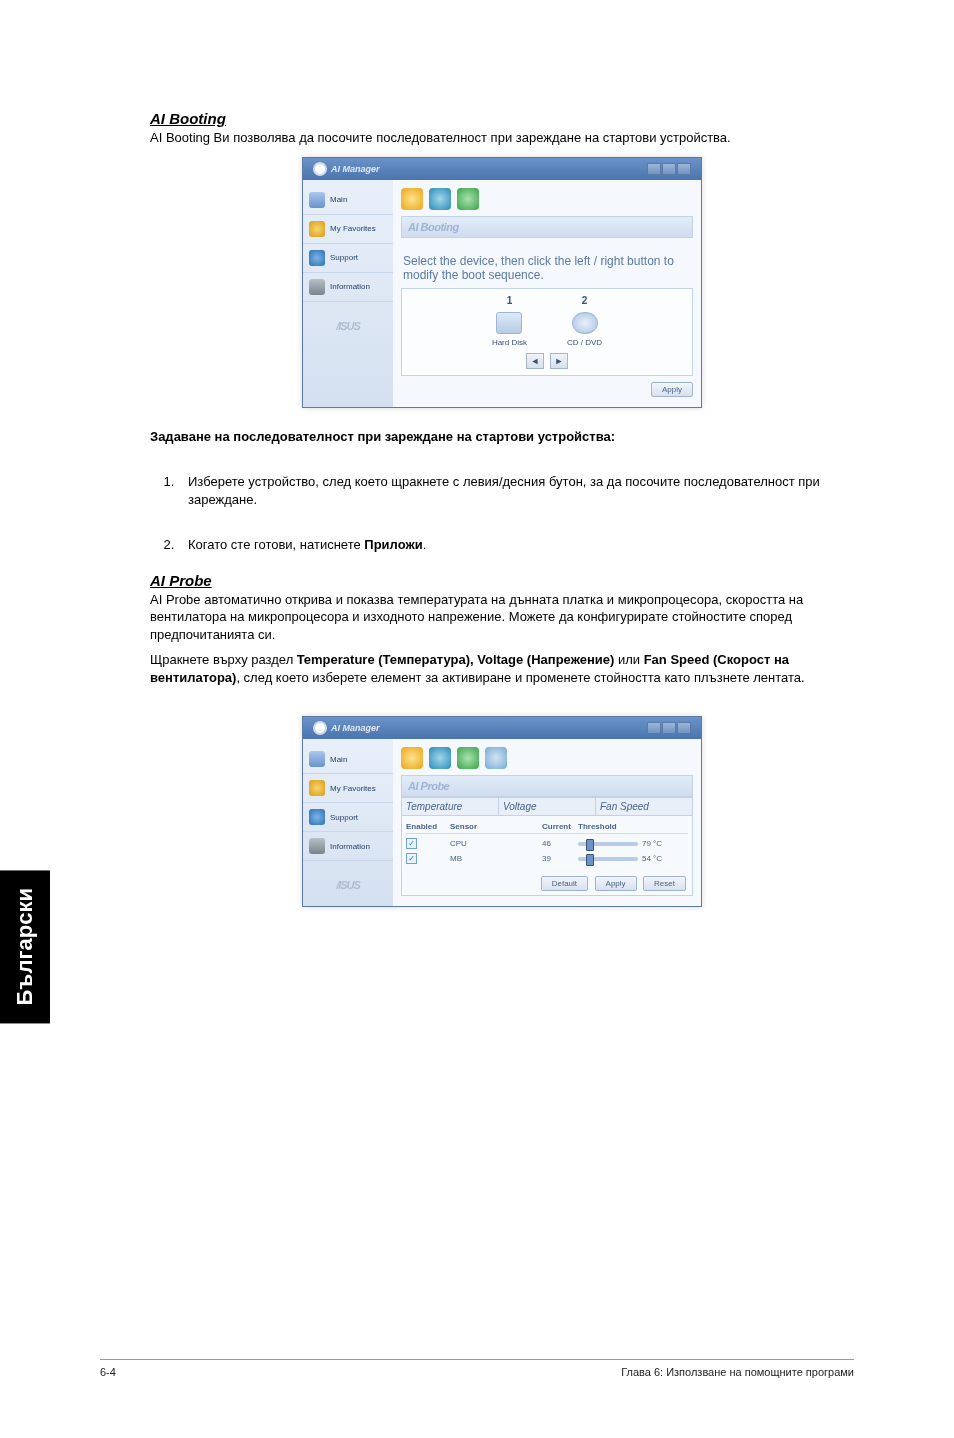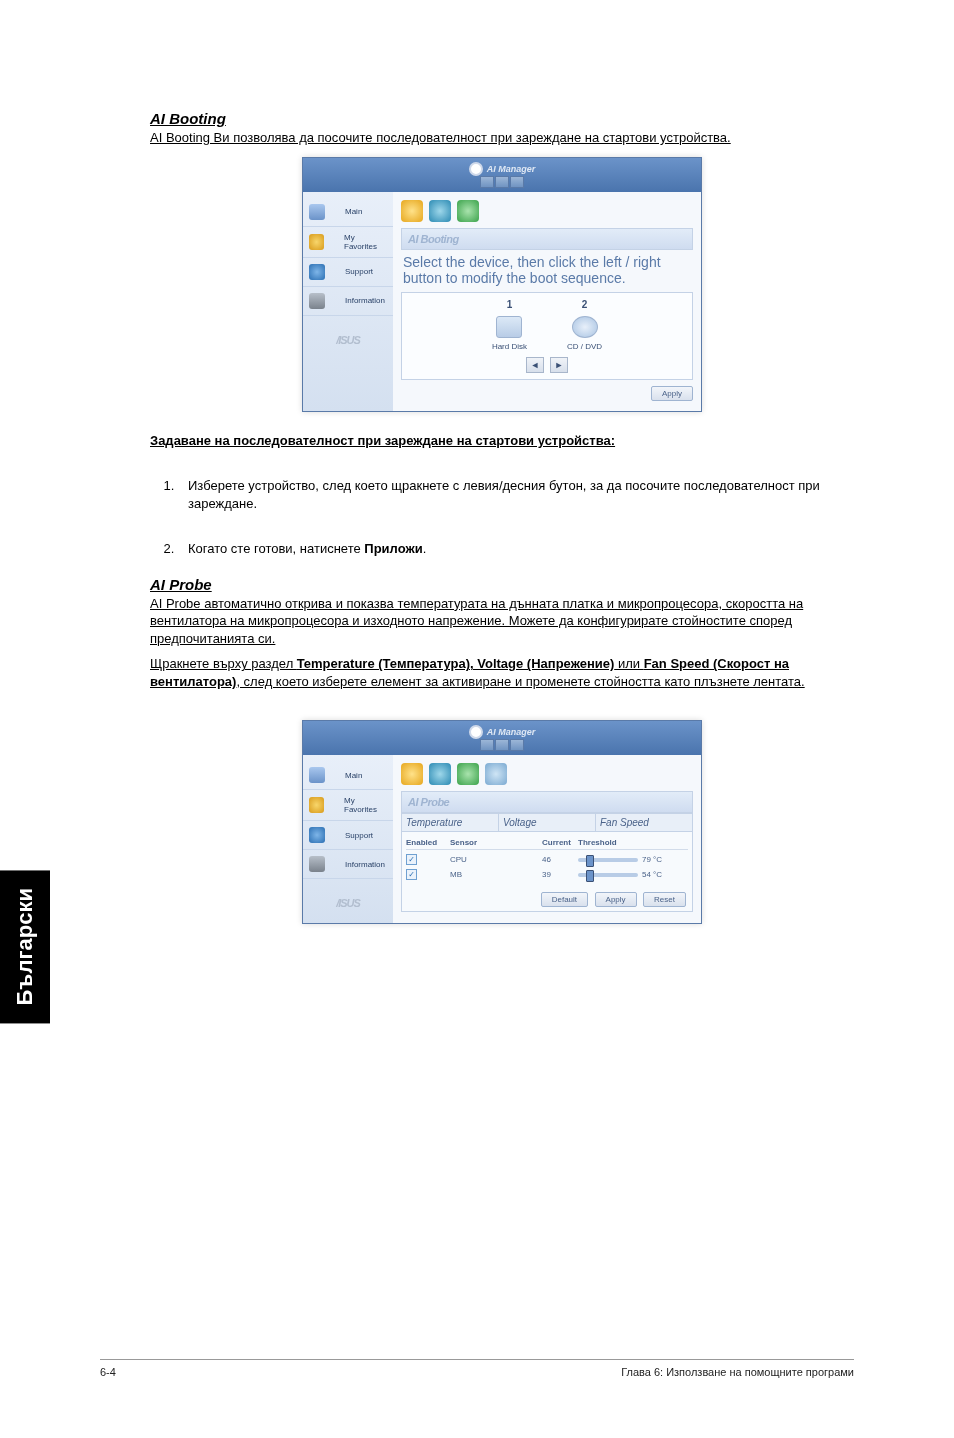--- a/index.html
+++ b/index.html
@@ -28,21 +28,21 @@
     padding: 18px 12px;
     transform: rotate(180deg);
   }
   h3.section-title {
     font-style: italic;
     text-decoration: underline;
     font-size: 15px;
     font-weight: bold;
     margin-bottom: 2px;
   }
-  p { margin-bottom: 8px; line-height: 1.35; text-decoration: underline; }
+  p { margin-bottom: 8px; line-height: 1.35; }
   .bold { font-weight: bold; }
   ol { margin: 8px 0 18px 28px; }
   ol li { padding-left: 10px; margin-bottom: 8px; line-height: 1.35; margin-top: 28px; }
   .sub-header {
     font-weight: bold;
     margin: 10px 0 17px 0;
   }
   .footer {
     position: absolute;
     bottom: 60px;
@@ -62,27 +62,26 @@
     width: 400px;
     border: 1px solid #5a7aa8;
     background: #eef3fb;
     font-size: 9px;
     color: #3a5075;
     box-shadow: 0 0 6px rgba(0,0,0,0.15);
   }
   .mock-titlebar {
     background: linear-gradient(#6b93c9, #4a74ad);
     color: #dfe8f4;
-    padding: 4px 23px;
+    padding: 4px 10px;
     display: flex;
     align-items: center;
     justify-content: space-between;
     font-weight: bold;
     font-style: italic;
-    flex-direction: column;
   }
   .mock-title-left { display: flex; align-items: center; gap: 4px; }
   .mock-title-icon {
     width: 14px; height: 14px;
     background: #fff; border-radius: 50%;
     border: 2px solid #cfd9ea;
     display: inline-block;
   }
   .mock-win-btns { display: flex; gap: 1px; }
   .mock-win-btn {
@@ -90,21 +89,21 @@
     background: linear-gradient(#9cb6d7,#7094c2);
     border: 1px solid #5a7aa8;
   }
   .mock-body { display: flex; }
   .mock-sidebar {
     width: 90px;
     background: linear-gradient(#e8eff9,#d4e0f0);
     padding: 6px 0;
   }
   .sidebar-item {
-    display: flex; align-items: center; gap: 20px;
+    display: flex; align-items: center; gap: 5px;
     padding: 6px 6px;
     font-size: 8px;
     color: #2a4268;
     border-bottom: 1px solid #c8d6ea;
   }
   .sidebar-item .sb-icon {
     width: 16px; height: 16px;
     border-radius: 3px;
     display: inline-block;
   }
@@ -142,23 +141,23 @@
     background: linear-gradient(#e2ecf8,#cfdcf0);
     color: #9fb4d1;
     padding: 4px 6px;
     font-weight: bold;
     font-style: italic;
     font-size: 11px;
     border: 1px solid #c4d2e6;
     letter-spacing: -0.5px;
   }
   .panel-desc {
-    font-size: 14px;
+    font-size: 12px;
     color: #5a7aa8;
-    padding: 4px 2px 6px 2px;
+    padding: 16px 2px 6px 2px;
   }
   .boot-area {
     border: 1px solid #c4d2e6;
     background: #fbfdff;
     padding: 6px;
   }
   .boot-cols { display: flex; justify-content: center; gap: 40px; }
   .boot-col { text-align: center; font-size: 8px; color: #3a5075; }
   .boot-num { font-weight: bold; font-size: 10px; }
   .boot-icon {

